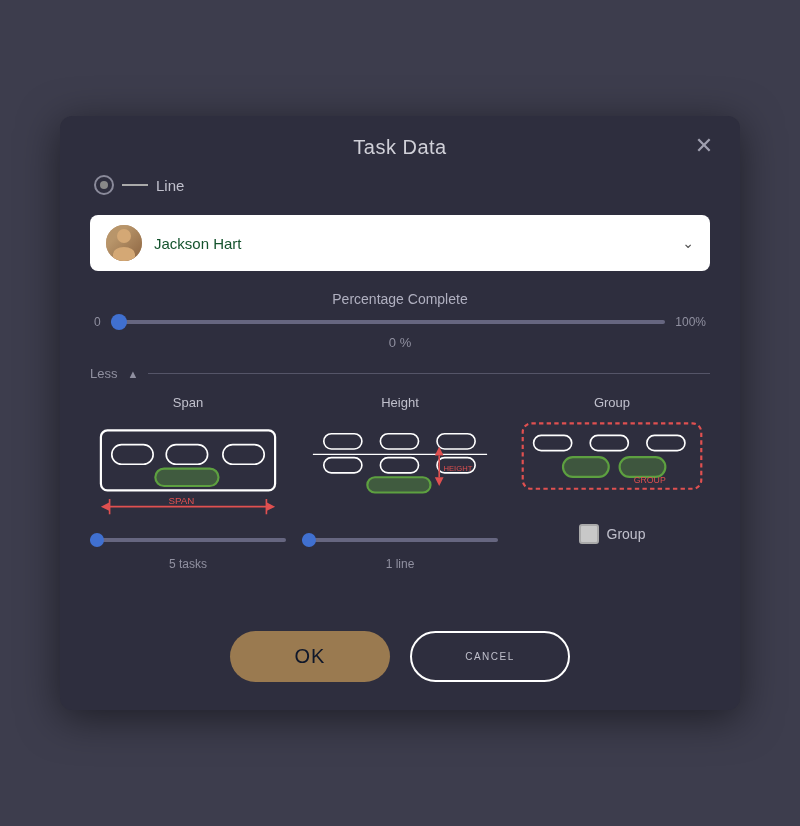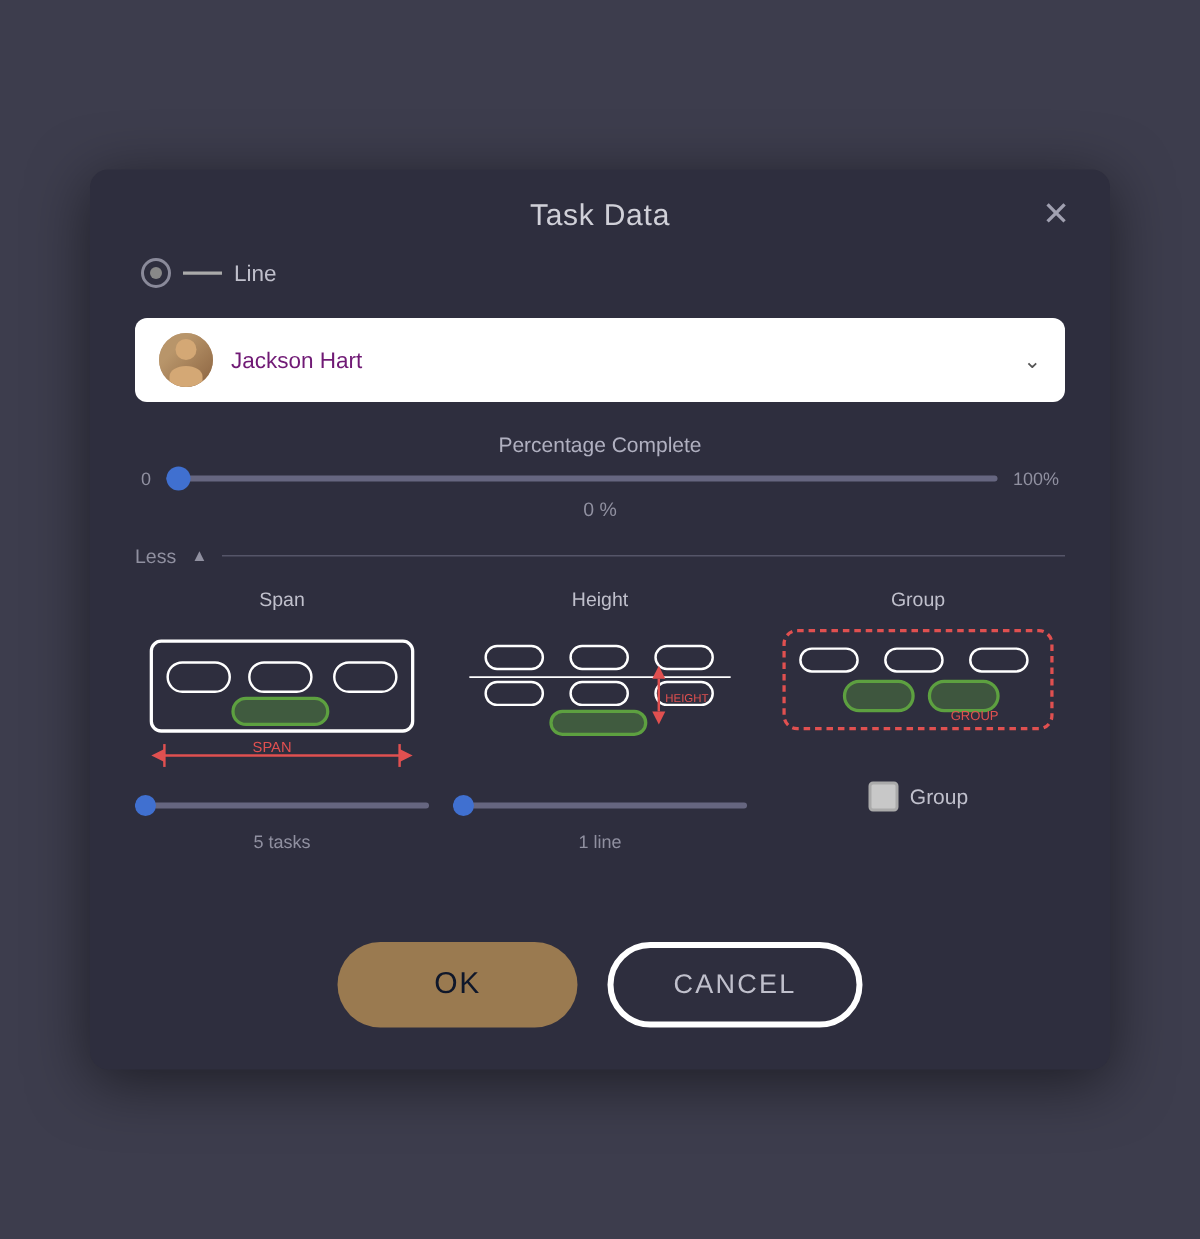--- a/index.html
+++ b/index.html
@@ -217,21 +217,21 @@
       transform: translateX(-50%);
       width: 22px;
       height: 14px;
       background: #d4a875;
       border-radius: 50% 50% 0 0;
     }
 
     .dropdown-name {
       flex: 1;
       font-size: 15px;
-      color: #701a75;
+      color: #14532d;
     }
 
     .dropdown-arrow {
       color: #555;
       font-size: 14px;
     }
 
     
     .section-label {
       text-align: center;
@@ -407,24 +407,24 @@
       padding: 14px 48px;
       font-size: 20px;
       letter-spacing: 1px;
       cursor: pointer;
       min-width: 160px;
     }
 
     .btn-cancel {
       background: transparent;
       color: #c0c0cc;
-      border: 4px solid #ffffff;
+      border: 2px solid #ffffff;
       border-radius: 30px;
       padding: 14px 40px;
-      font-size: 18px;
+      font-size: 10px;
       letter-spacing: 1.5px;
       cursor: pointer;
       min-width: 160px;
     }
   </style>
 </head>
 <body>
 
 <div class="backdrop">
 

